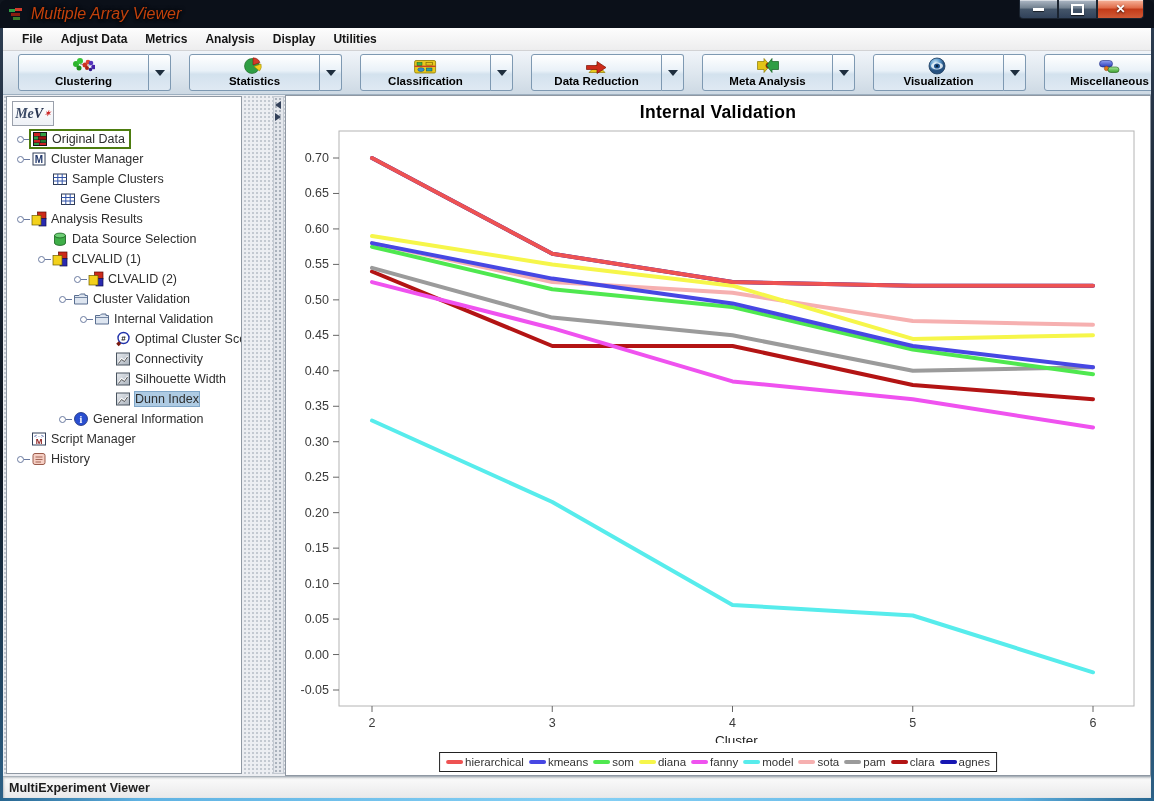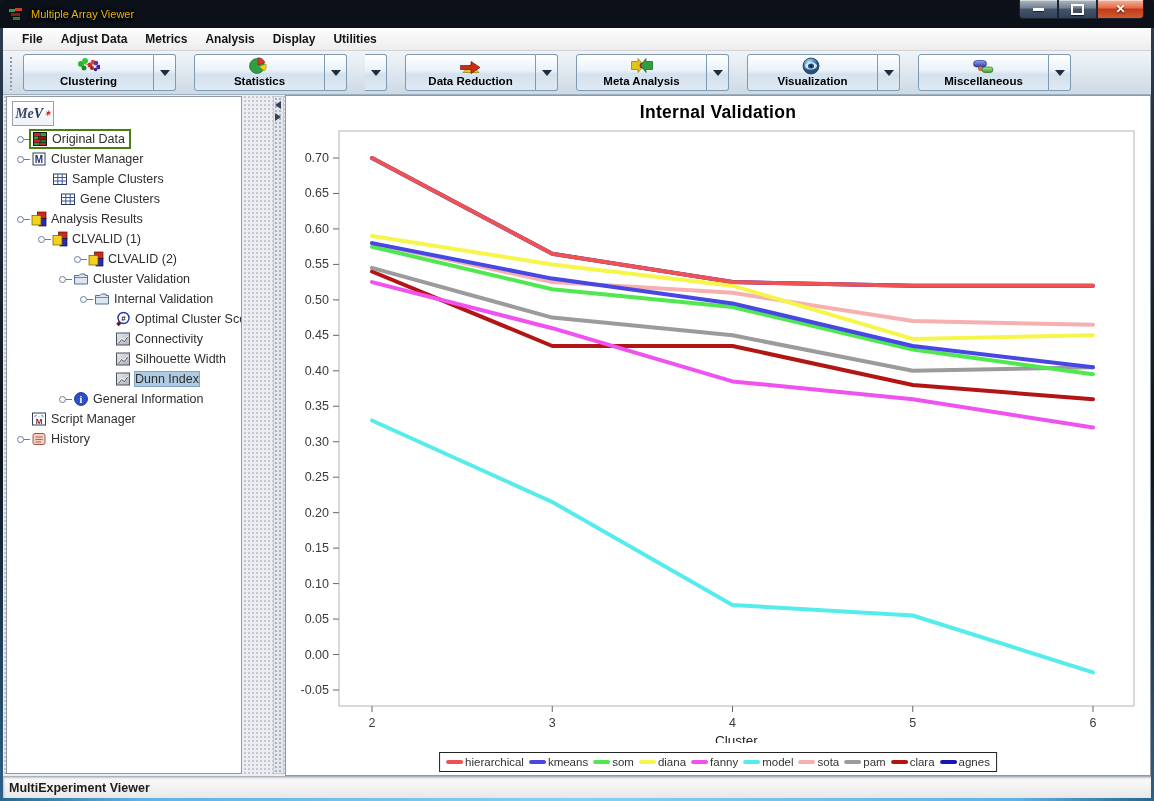--- a/index.html
+++ b/index.html
@@ -12,21 +12,21 @@
   .titlebar{
     position:absolute;left:0;top:0;right:0;height:28px;
     background:
       radial-gradient(ellipse 120px 26px at 84% 45%, rgba(150,195,235,.55), rgba(150,195,235,0) 70%),
       linear-gradient(180deg,#53617а 0%,#39465a 8%,#1c2736 42%,#0a0f17 50%,#060a10 78%,#15202e 100%);
     background-color:#0b1019;
     border-radius:6px 6px 0 0;
     display:flex;align-items:center;
   }
   .app-icon{width:15px;height:13px;margin:0 7px 0 9px;flex:0 0 auto;}
-  .title-text{color:#eab308;font-size:11px;text-shadow:0 1px 3px #000,0 0 4px rgba(0,0,0,.8);}
+  .title-text{color:#c2410c;font-size:16px;text-shadow:0 1px 3px #000,0 0 4px rgba(0,0,0,.8);font-style:italic;}
   .win-controls{position:absolute;right:10px;top:0;display:flex;}
   .win-btn{
     width:39px;height:19px;border:1px solid #1b2430;border-top:none;
     background:linear-gradient(180deg,#aeb9c6 0%,#71808f 45%,#45566a 50%,#31425a 100%);
     display:flex;align-items:center;justify-content:center;box-sizing:border-box;
     box-shadow:inset 0 1px 0 rgba(255,255,255,.5);
   }
   .win-btn:first-child{border-radius:0 0 0 4px;}
   .win-btn.close{
     width:47px;border-radius:0 0 4px 0;
@@ -204,20 +204,33 @@
             <path d="M11,9.5 L18,7 A7.5,7.5 0 0 1 16.5,14 Z" fill="#f2cf1b" stroke="#8a7a00" stroke-width="0.5"></path>
           </svg>
         </span>
         <span class="tlabel">Statistics</span>
       </div>
       <div class="tool-arrow">
         <span class="arrow-glyph"></span>
       </div>
     </div>
     <div class="tool-group">
+      <div class="tool-btn">
+        <span class="ticon">
+          <svg width="23" height="18" viewBox="0 0 23 18">
+            <rect x="0.6" y="3.5" width="21" height="12.5" rx="1.5" fill="#e8c91f" stroke="#8a7a00" stroke-width="0.8"></rect>
+            <rect x="3" y="5.5" width="5" height="3.2" fill="#3fae49" stroke="#14601c" stroke-width="0.5"></rect>
+            <rect x="12" y="5.5" width="6.5" height="2.6" fill="#e8c91f" stroke="#6d5e00" stroke-width="0.6"></rect>
+            <ellipse cx="7" cy="12.6" rx="3.2" ry="1.9" fill="#2f8fd0" stroke="#114a77" stroke-width="0.5"></ellipse>
+            <rect x="12.5" y="11" width="5.5" height="3" fill="#2aa0a0" stroke="#0c4a4a" stroke-width="0.5"></rect>
+            <line x1="0.6" y1="9.3" x2="21.6" y2="9.3" stroke="#cc3a22" stroke-width="1.3"></line>
+          </svg>
+        </span>
+        <span class="tlabel">Classification</span>
+      </div>
       <div class="tool-arrow">
         <span class="arrow-glyph"></span>
       </div>
     </div>
     <div class="tool-group">
       <div class="tool-btn">
         <span class="ticon">
           <svg width="23" height="18" viewBox="0 0 23 18">
             <path d="M4,15.5 L20,15.5 L12,7.5 Z" fill="#e8c91f" stroke="#8a7a00" stroke-width="0.7"></path>
             <path d="M1.5,8.5 L12,8.5 L12,4.5 L21,10.5 L12,16.5 L12,12.5 L1.5,12.5 Z" fill="#cc2a1a" stroke="#7a1105" stroke-width="0.7"></path>
@@ -358,20 +371,28 @@
           <span class="handle-slot">
             <span class="handle-circle"></span>
             <span class="handle-stem"></span>
           </span>
           <svg class="tree-icon" viewBox="0 0 16 16">
             <rect x="6.5" y="1" width="8.5" height="7" fill="#cc2a1a" stroke="#5d0e06" stroke-width="0.7"></rect>
             <rect x="8" y="7.5" width="7" height="7.5" fill="#2a2ab0" stroke="#11114d" stroke-width="0.7"></rect>
             <rect x="1" y="4.5" width="9" height="9.5" fill="#f3d11c" stroke="#6b5c00" stroke-width="0.7"></rect>
           </svg>
           <span class="tree-label">Analysis Results</span>
+        </div>
+        <div class="tree-row" style="padding-left: 28px;">
+          <span class="handle-slot"></span>
+          <svg class="tree-icon" viewBox="0 0 16 16">
+            <path d="M2.5,4.5 L2.5,12 A5.5,2.4 0 0 0 13.5,12 L13.5,4.5 Z" fill="#3fae49" stroke="#14601c" stroke-width="0.8"></path>
+            <ellipse cx="8" cy="4.5" rx="5.5" ry="2.4" fill="#6fce76" stroke="#14601c" stroke-width="0.8"></ellipse>
+          </svg>
+          <span class="tree-label">Data Source Selection</span>
         </div>
         <div class="tree-row" style="padding-left: 28px;">
           <span class="handle-slot">
             <span class="handle-circle"></span>
             <span class="handle-stem"></span>
           </span>
           <svg class="tree-icon" viewBox="0 0 16 16">
             <rect x="6.5" y="1" width="8.5" height="7" fill="#cc2a1a" stroke="#5d0e06" stroke-width="0.7"></rect>
             <rect x="8" y="7.5" width="7" height="7.5" fill="#2a2ab0" stroke="#11114d" stroke-width="0.7"></rect>
             <rect x="1" y="4.5" width="9" height="9.5" fill="#f3d11c" stroke="#6b5c00" stroke-width="0.7"></rect>

